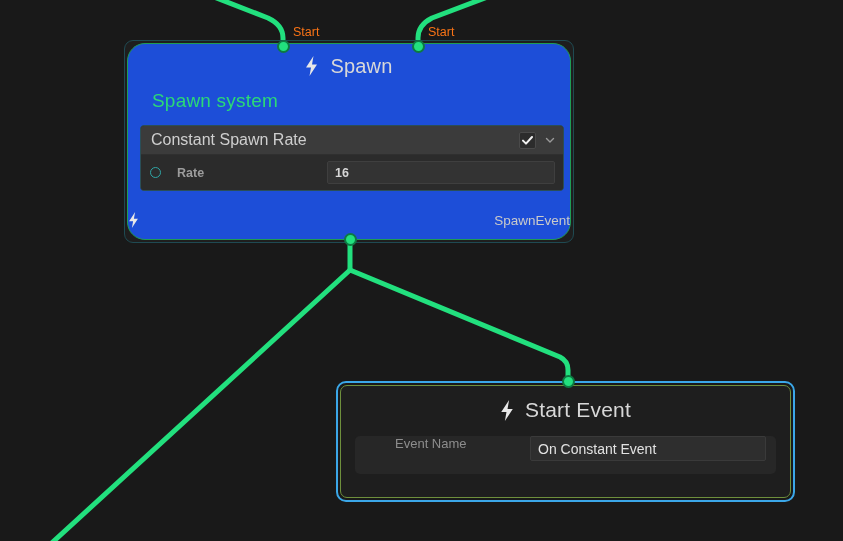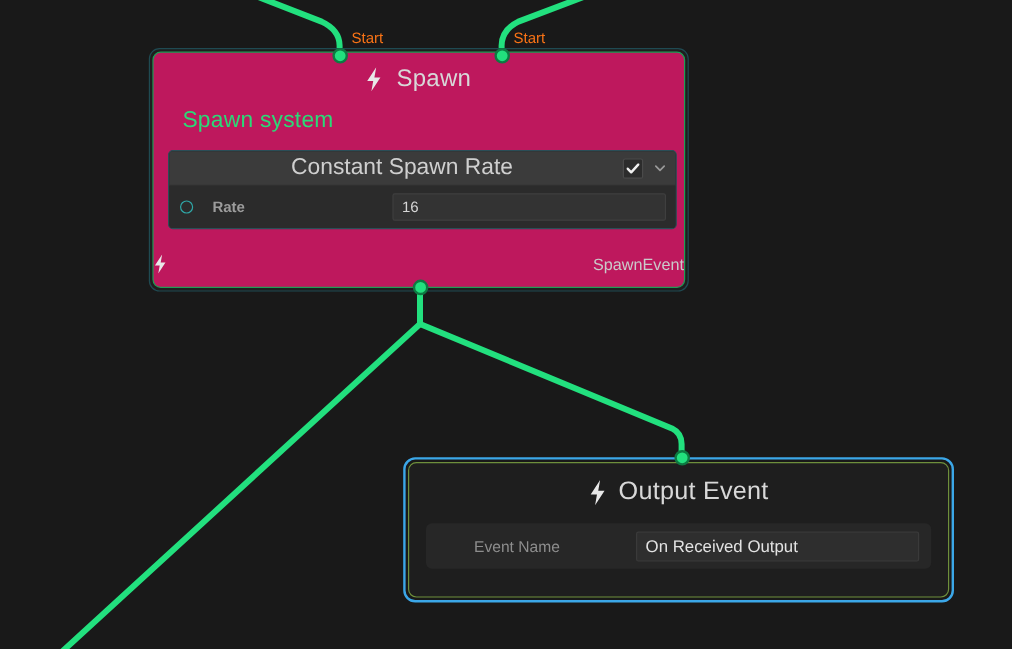--- a/index.html
+++ b/index.html
@@ -45,22 +45,22 @@
     width: 450px;
     height: 203px;
     border: 1px solid #1f4a52;
     padding: 2px;
   }
   .node-spawn-inner {
     box-sizing: border-box;
     width: 100%;
     height: 100%;
     border: 1px solid #1f9c55;
-    border-radius: 7px;
-    background: #be185d;
+    border-radius: 18px;
+    background: #1d4ed8;
     position: relative;
   }
 
   .node-title {
     display: flex;
     align-items: center;
     justify-content: center;
     gap: 12px;
     height: 44px;
     color: #d8d8d8;
@@ -98,22 +98,21 @@
     height: 28px;
     background: #3b3b3b;
     display: flex;
     align-items: center;
     padding: 0 7px 0 10px;
     border-bottom: 1px solid #2f2f2f;
   }
   .block-header-label {
     flex: 1;
     color: #cfcfcf;
-    font-size: 19px;
-    text-align: center;
+    font-size: 16px;
   }
   .checkbox {
     width: 15px;
     height: 15px;
     border-radius: 2px;
     background: #2c2c2c;
     border: 1px solid #4a4a4a;
     display: flex;
     align-items: center;
     justify-content: center;
@@ -153,20 +152,21 @@
     flex: 1;
     height: 21px;
     background: #333333;
     border: 1px solid #3f3f3f;
     border-radius: 2px;
     display: flex;
     align-items: center;
     padding: 0 7px;
     color: #d6d6d6;
     font-size: 12.5px;
+    font-weight: bold;
   }
 
   
   .event-footer {
     position: absolute;
     left: 0;
     right: 0;
     bottom: 6px;
     height: 26px;
     display: flex;
@@ -204,21 +204,20 @@
   }
   .out-block {
     position: absolute;
     left: 14px;
     top: 50px;
     right: 14px;
     height: 38px;
     background: #272727;
     border-radius: 5px;
     display: flex;
-    align-items: center;
     padding: 0 10px;
   }
   .out-label {
     color: #8d8d8d;
     font-size: 13px;
     width: 165px;
     padding-left: 30px;
     box-sizing: border-box;
   }
   .out-field {
@@ -322,26 +321,26 @@
 
   <div class="node node-output">
     <div class="node-output-inner">
 
       <div class="node-title">
         <span class="bolt">
           <svg width="14" height="21" viewBox="0 0 13 20">
             <path d="M8.5 0 L1 11.5 H6 L4.5 20 L12 8.5 H7 Z" fill="currentColor"></path>
           </svg>
         </span>
-        <span>Output Event</span>
+        <span>Start Event</span>
       </div>
 
       <div class="out-block">
         <span class="out-label">Event Name</span>
-        <span class="out-field">On Received Output</span>
+        <span class="out-field">On Constant Event</span>
       </div>
 
     </div>
   </div>
 
   <div class="flow-port" style="left:277px; top:40px;"></div>
   <div class="flow-port" style="left:412px; top:40px;"></div>
   <div class="flow-port" style="left:344px; top:233px;"></div>
   <div class="flow-port" style="left:562px; top:375px;"></div>
 

